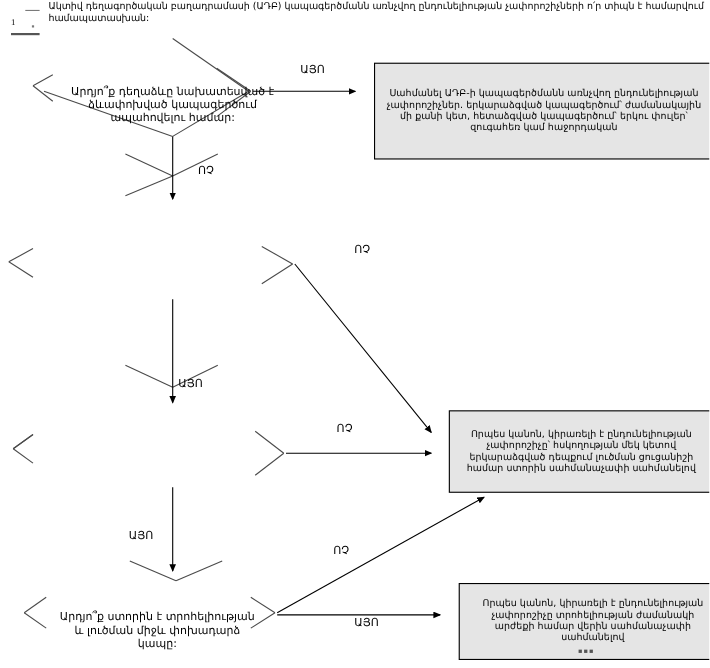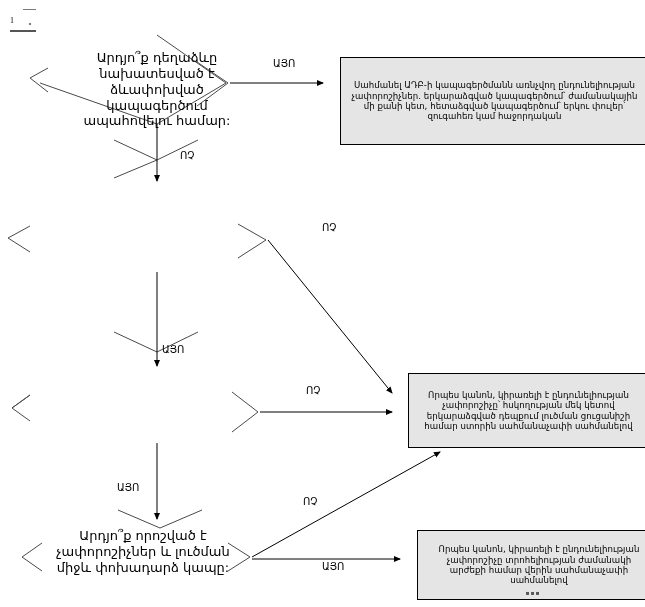--- a/index.html
+++ b/index.html
@@ -93,23 +93,24 @@
   }
   .edge-label {
     position: absolute;
     font-size: 10px;
     color: #000;
     white-space: nowrap;
   }
   .diamond-label {
     position: absolute;
     text-align: center;
-    font-size: 13px;
+    font-size: 10px;
     line-height: 1.22;
     white-space: pre-line;
+    margin-top: 28px;
   }
   .box-tail {
     position: absolute;
     left: 0; right: 0;
     bottom: 3px;
     text-align: center;
     font-size: 6px;
     color: #555;
     letter-spacing: 1px;
   }
@@ -182,26 +183,27 @@
     <path d="M252,559 L400,559" stroke="#000" stroke-width="1" fill="none" marker-end="url(#arrow)"></path>
   </svg>
 
   <div class="footnote-num">1</div>
   <div class="footnote-mark">
     <div class="fn-line-top"></div>
     <div class="fn-dot"></div>
     <div class="fn-line-bottom"></div>
   </div>
 
+  <div class="header-wrap">Ակտիվ դեղագործական բաղադրամասի (ԱԴԲ) կապագերծմանն առնչվող ընդունելիության չափորոշիչների ո՛ր տիպն է համարվում համապատասխան:</div>
 
   <div class="diamond-label" style="left:62px; top:50px; width:190px;">Արդյո՞ք դեղաձևը նախատեսված է ձևափոխված կապագերծում ապահովելու համար:</div>
 
 
 
-  <div class="diamond-label" style="left:50px; top:528px; width:186px;">Արդյո՞ք որոշված է չափորոշիչներ և լուծման միջև փոխադարձ կապը:</div>
+  <div class="diamond-label" style="left:50px; top:528px; width:186px;">Արդյո՞ք ստորին է տրոհելիության և լուծման միջև փոխադարձ կապը:</div>
 
   <div class="box" style="left:330px; top:57px; width:309px; height:88px;">
     <div class="node-text">Սահմանել ԱԴԲ-ի կապագերծմանն առնչվող ընդունելիության չափորոշիչներ. երկարաձգված կապագերծում՝ ժամանակային մի քանի կետ, հետաձգված կապագերծում՝ երկու փուլեր՝ զուգահեռ կամ հաջորդական</div>
   </div>
 
   <div class="box" style="left:398px; top:373px; width:241px; height:75px;">
     <div class="node-text">Որպես կանոն, կիրառելի է ընդունելիության չափորոշիչը՝ հսկողության մեկ կետով երկարաձգված դեպքում լուծման ցուցանիշի համար ստորին սահմանաչափի սահմանելով</div>
   </div>
 
   <div class="box" style="left:407px; top:530px; width:232px; height:70px;padding-left:12px;">

